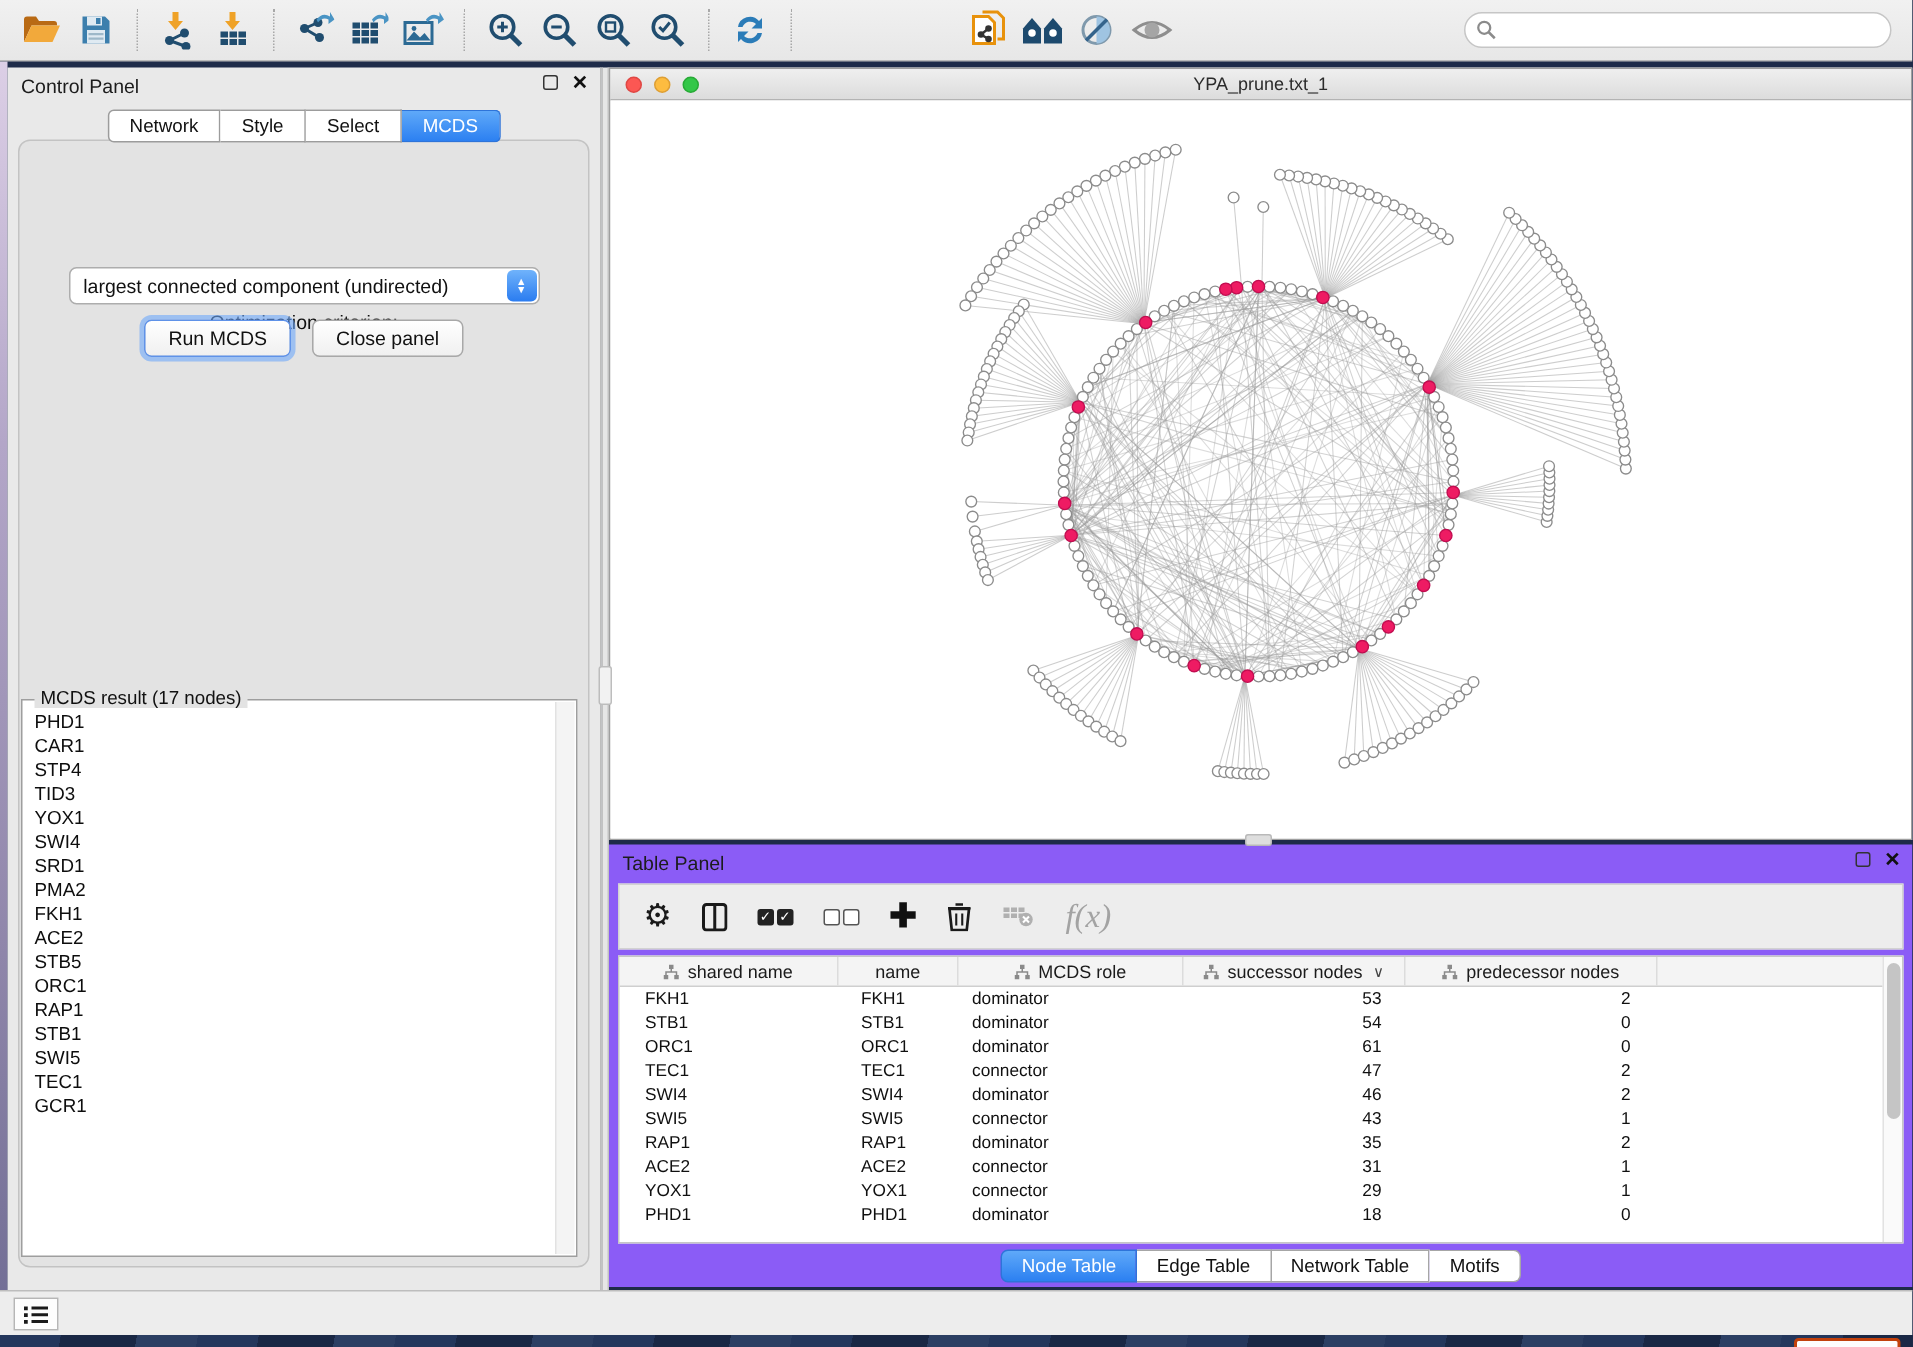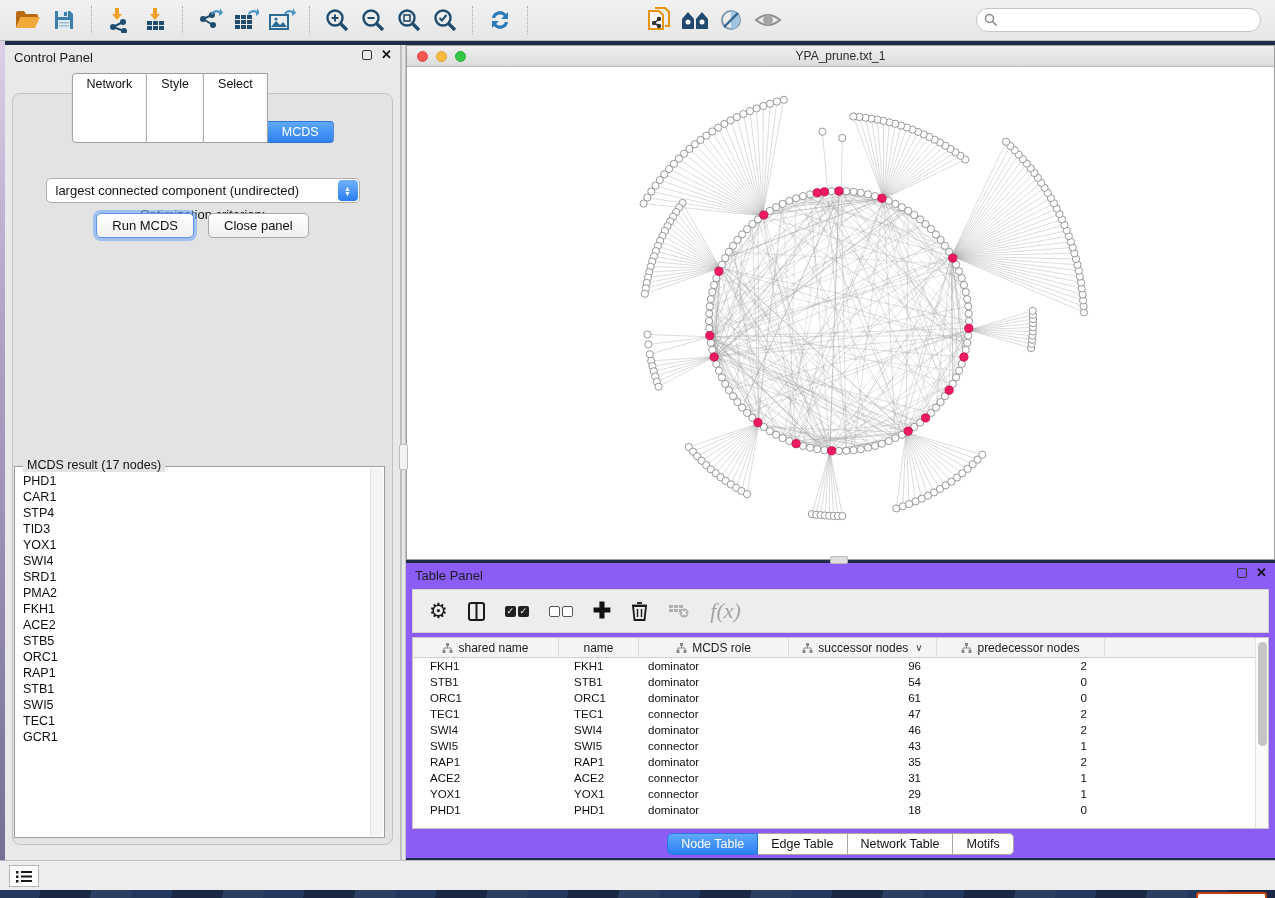--- a/index.html
+++ b/index.html
@@ -32,21 +32,21 @@
   .panel-title { position:absolute; left:9px; top:5px; font-size:13px; color:#1c1c1c; }
   .panel-btns { position:absolute; right:8px; top:5px; display:flex; gap:9px; align-items:center; }
   .float-glyph { width:10px; height:10px; border:1.5px solid #333; border-radius:2px; display:inline-block; }
   .close-glyph { font-size:13px; font-weight:bold; color:#111; line-height:10px; }
   .cp-inner { position:absolute; left:7px; right:7px; top:48px; bottom:15px;
     background:#e3e3e3; border:1px solid #c3c3c3; border-radius:8px; }
   .cp-tabs { position:absolute; top:28px; left:50%; transform:translateX(-50%); display:inline-flex; z-index:3; }
   .cp-tab { background:#fff; border:1px solid #9c9c9c; border-left:none; padding:3px 14px;
     font-size:12.5px; color:#111; cursor:default; }
   .cp-tab:first-child { border-left:1px solid #9c9c9c; border-radius:4px 0 0 4px; }
-  .cp-tab.active { background:linear-gradient(#5fa9f9,#2c80f1); color:#fff; border-color:#2e74d9; border-radius:0 4px 4px 0;margin-top:48px; }
+  .cp-tab.active { background:linear-gradient(#5fa9f9,#2c80f1); color:#fff; border-color:#2e74d9; border-radius:0 4px 4px 0; }
   .opt-label { position:absolute; top:113px; width:100%; text-align:center; font-size:13px; color:#101010; }
   .selectbox { position:absolute; top:133px; left:50%; transform:translateX(-50%);
     width:314px; height:25px; background:#fff; border:1px solid #adadad; border-radius:5px;
     font-size:13px; color:#111; display:flex; align-items:center; padding-left:9px; }
   .stepper { position:absolute; right:1px; top:1px; bottom:1px; width:20px; border-radius:4px;
     background:linear-gradient(#70b3fb,#2a7cf0); color:#fff; display:flex; flex-direction:column;
     align-items:center; justify-content:center; line-height:5px; font-size:7px; }
   .cp-buttons { position:absolute; top:168px; width:100%; display:flex; justify-content:center; gap:14px; }
   .btn { background:linear-gradient(#ffffff,#f0f0f0); border:1px solid #a8a8a8; border-radius:5px;
     padding:4px 15px; font-size:13px; color:#111; font-family:"Liberation Sans",sans-serif; }
@@ -1173,21 +1173,21 @@
             </svg>
             <span>predecessor nodes</span>
           </div>
           <div class="th"></div>
         </div>
       <div class="tbl-body">
           <div class="tr">
             <div class="td c0">FKH1</div>
             <div class="td c1">FKH1</div>
             <div class="td c2">dominator</div>
-            <div class="td num c3">96</div>
+            <div class="td num c3">53</div>
             <div class="td num c4">2</div>
             <div class="td"></div>
           </div>
           <div class="tr">
             <div class="td c0">STB1</div>
             <div class="td c1">STB1</div>
             <div class="td c2">dominator</div>
             <div class="td num c3">54</div>
             <div class="td num c4">0</div>
             <div class="td"></div>

